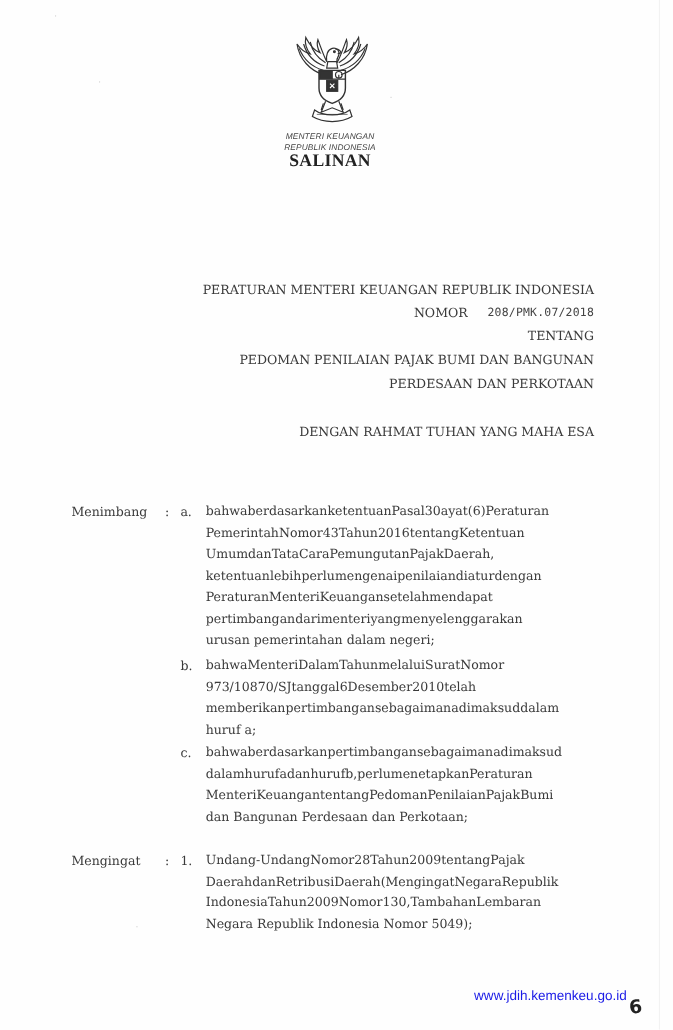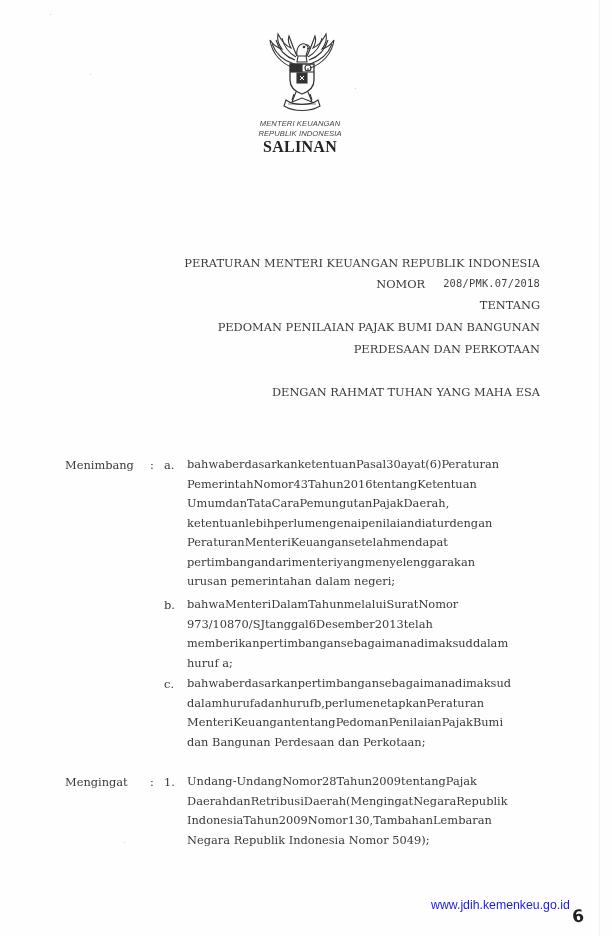--- a/index.html
+++ b/index.html
@@ -279,21 +279,21 @@
         <span>Tahun</span>
         <span>melalui</span>
         <span>Surat</span>
         <span>Nomor</span>
       </span>
     <span class="ln ln-flex">
         <span>973/10870/SJ</span>
         <span>tanggal</span>
         <span>6</span>
         <span>Desember</span>
-        <span>2013</span>
+        <span>2010</span>
         <span>telah</span>
       </span>
     <span class="ln ln-flex">
         <span>memberikan</span>
         <span>pertimbangan</span>
         <span>sebagaimana</span>
         <span>dimaksud</span>
         <span>dalam</span>
       </span>
     <span class="ln last">huruf a;</span>

